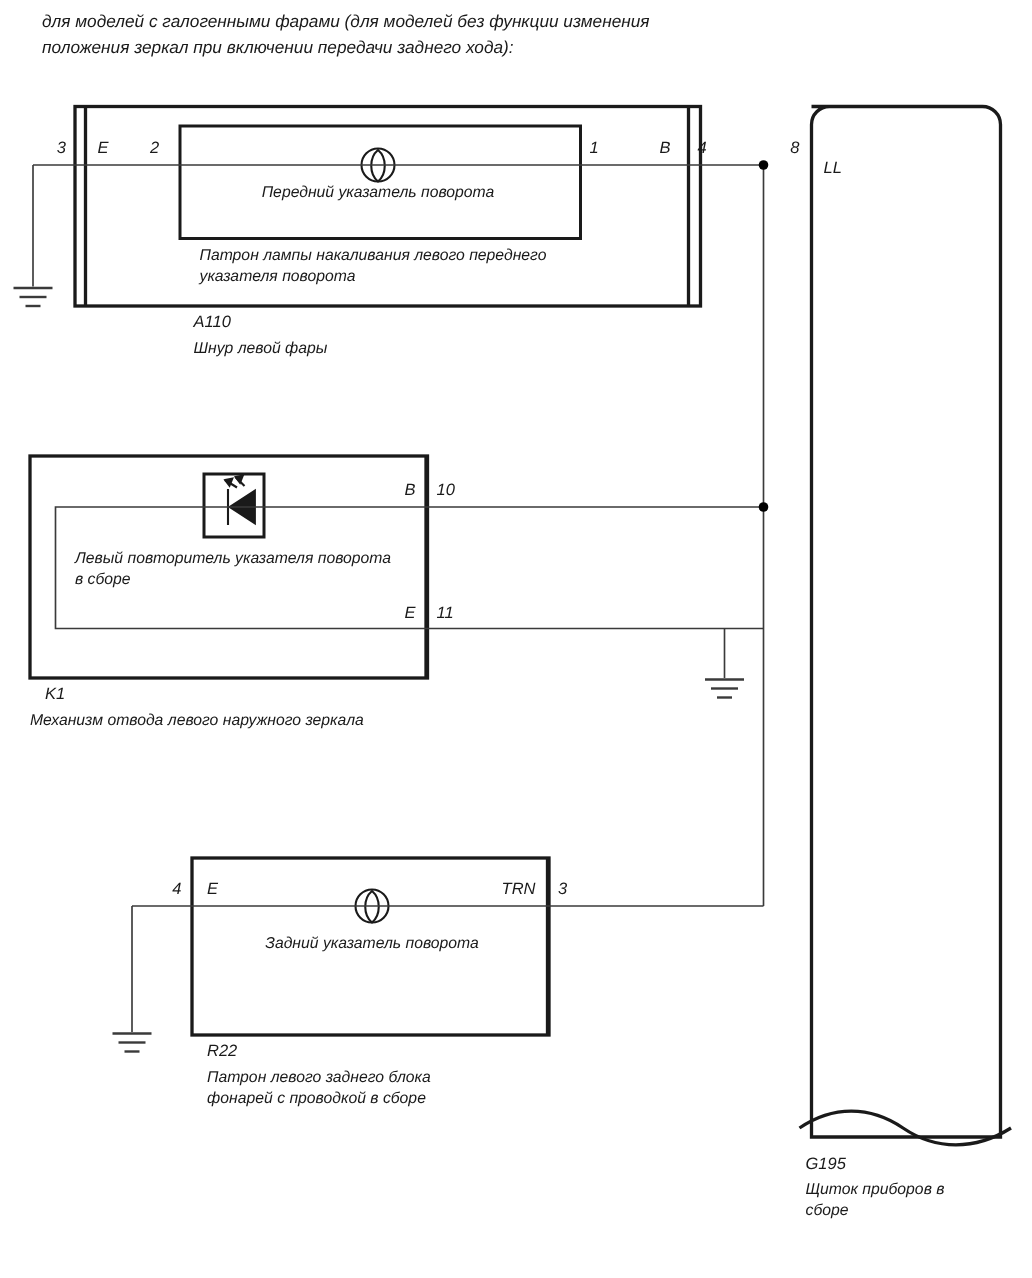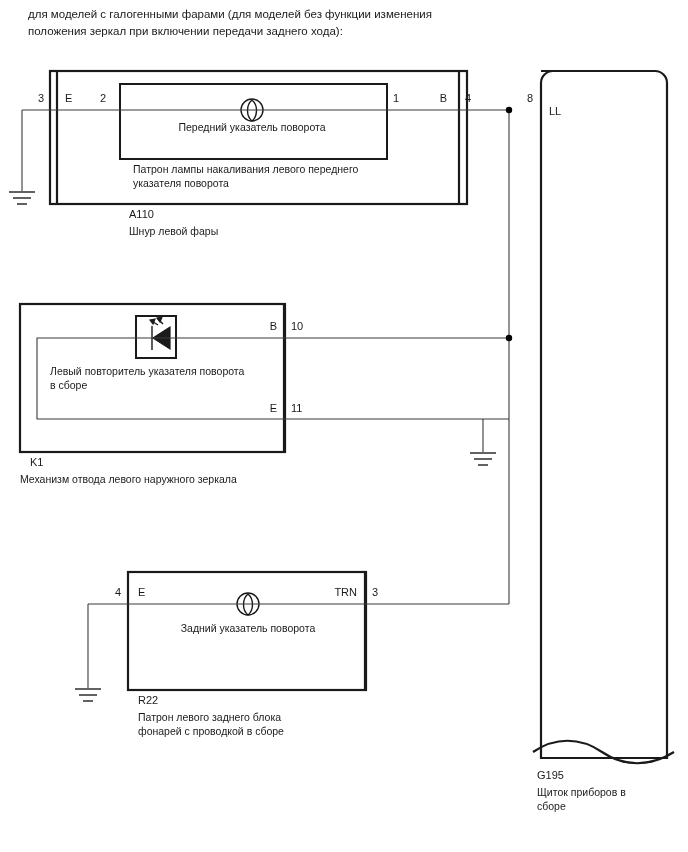--- a/index.html
+++ b/index.html
@@ -12,20 +12,21 @@
     height: 852px;
     font-family: "Liberation Sans", sans-serif;
     color: #1a1a1a;
     position: relative;
     overflow: hidden;
   }
   #diagram-root {
     position: relative;
     width: 628px;
     height: 852px;
+    font-style: italic;
   }
   svg.sheet {
     position: absolute;
     top: 0;
     left: 0;
     width: 688px;
     height: 852px;
   }
   text {
     font-family: "Liberation Sans", sans-serif;

